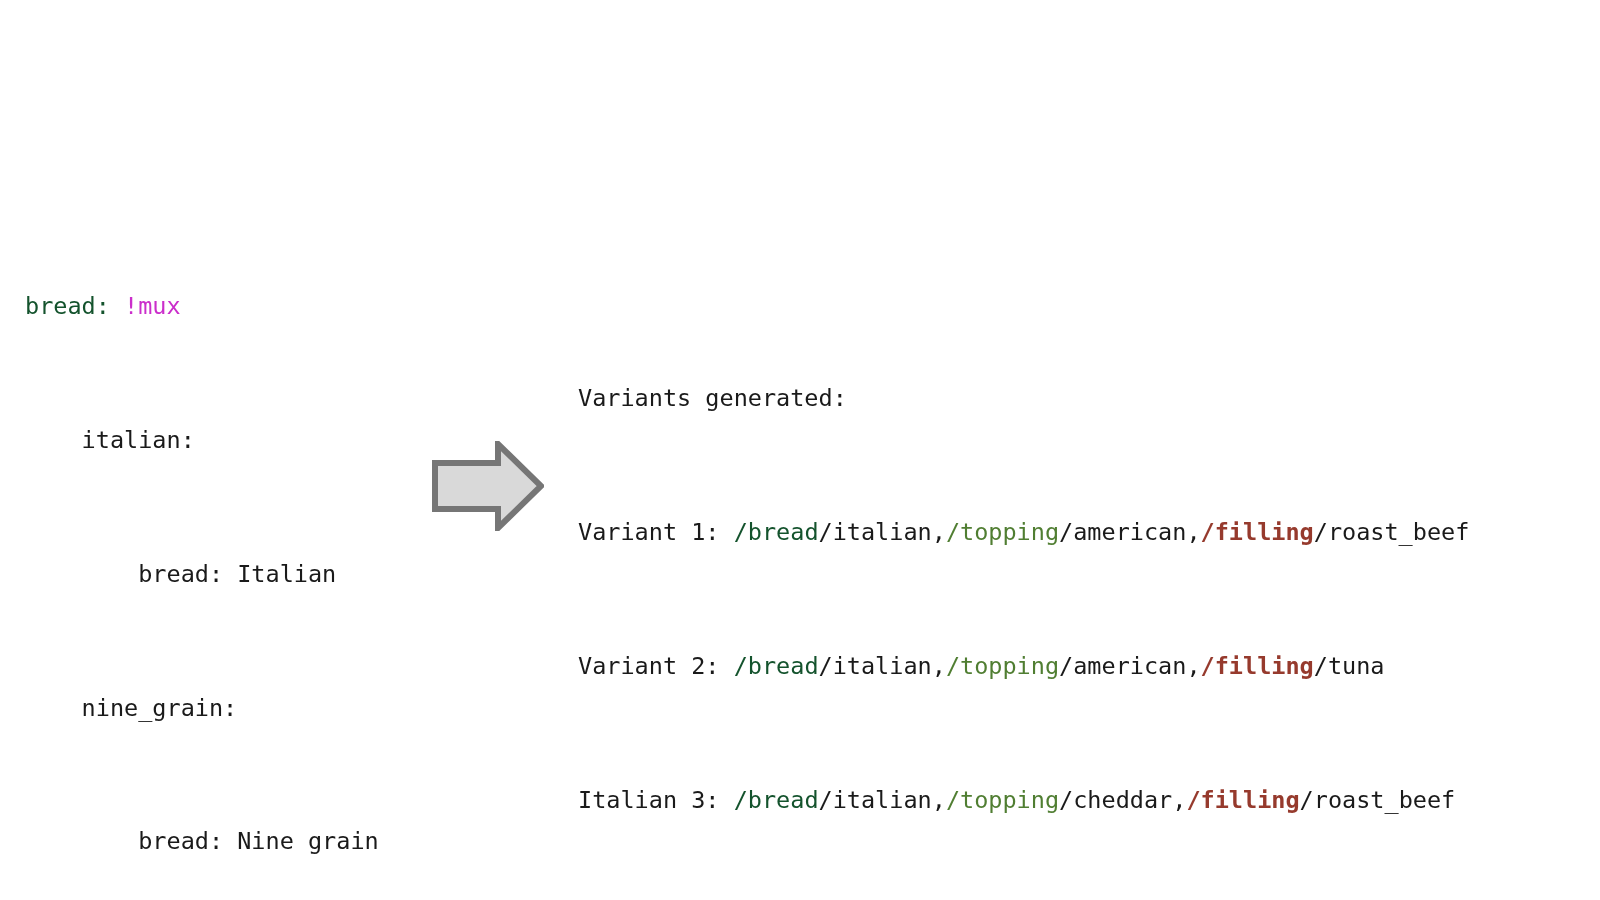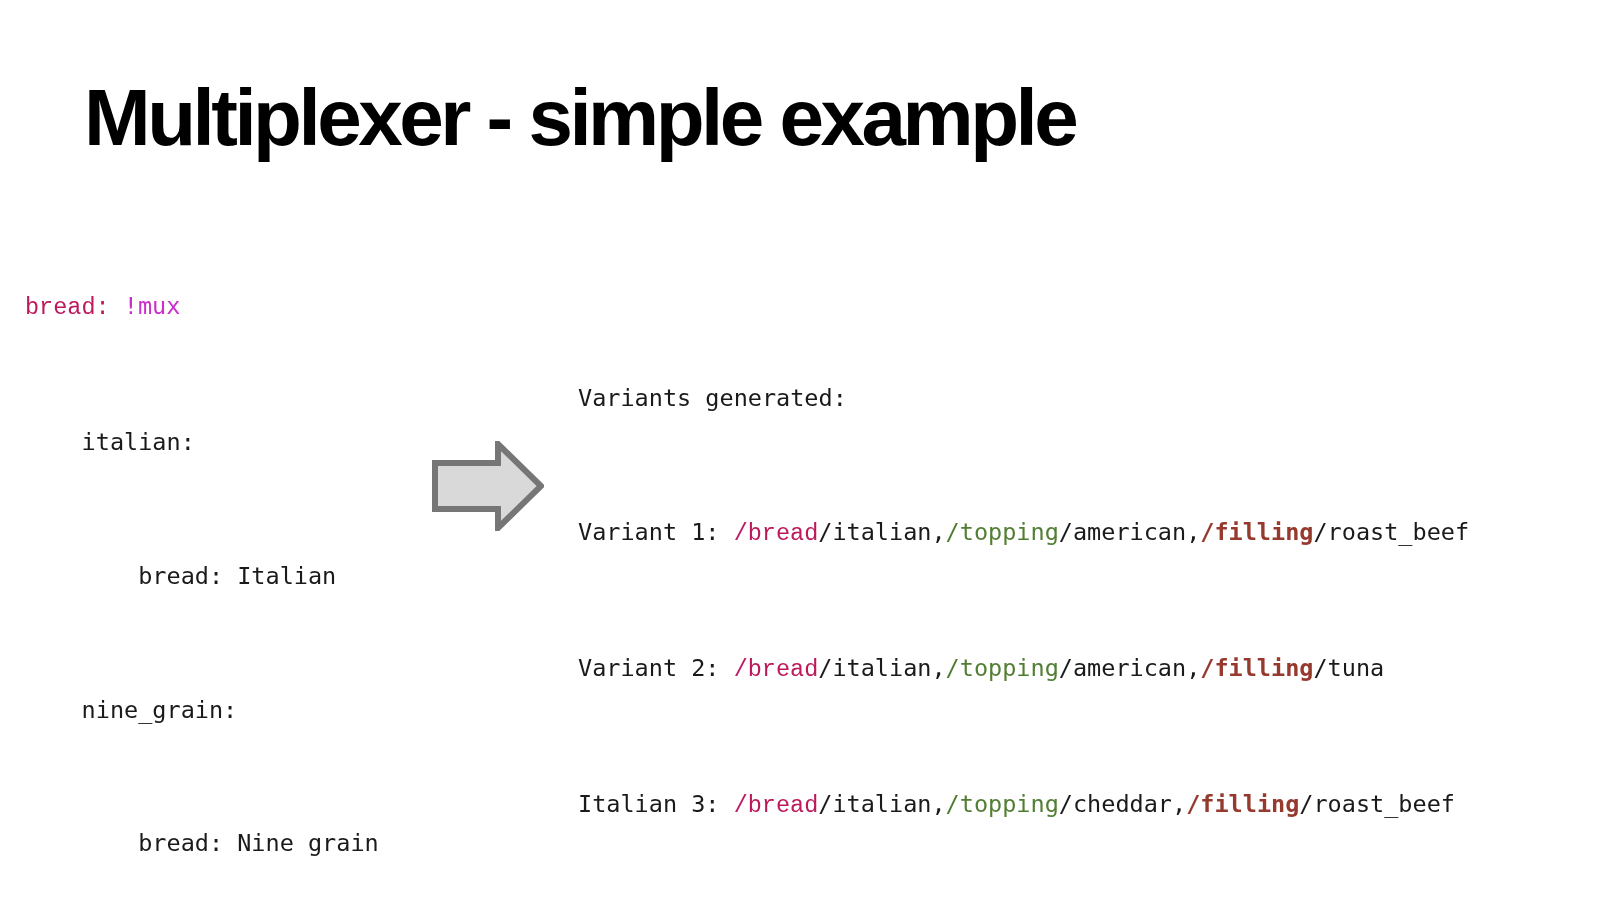--- a/index.html
+++ b/index.html
@@ -20,32 +20,31 @@
     font-size:23.5px;line-height:44.6px;color:#1a1a1a;
     white-space:pre;
   }
   .variants{
     position:absolute;left:578px;top:287px;
     font-family:"DejaVu Sans Mono",monospace;
     font-size:23.5px;line-height:44.6px;color:#1a1a1a;
     white-space:pre;
   }
   .code-line,.v-line{white-space:pre;}
-  .c-bread{color:#be185d;font-family:Liberation Mono, monospace;}
+  .c-bread{color:#14532d;}
   .c-topping{color:#507e32;}
   .c-filling{color:#963a2d;font-weight:bold;}
   .c-mux{color:#cb2ecb;margin-top:24px;}
   .arrow{position:absolute;left:432px;top:441px;width:112px;height:90px;}
 </style>
 </head>
 <body>
 
 <main class="slide">
 
-  <h1 class="title">Multiplexer - simple example</h1>
 
   <div class="code">
     <div class="code-line"><span class="c-bread">bread:</span><span> </span><span class="c-mux">!mux</span></div>
     <div class="code-line"><span>    italian:</span></div>
     <div class="code-line"><span>        bread: Italian</span></div>
     <div class="code-line"><span>    nine_grain:</span></div>
     <div class="code-line"><span>        bread: Nine grain</span></div>
     
     
     

